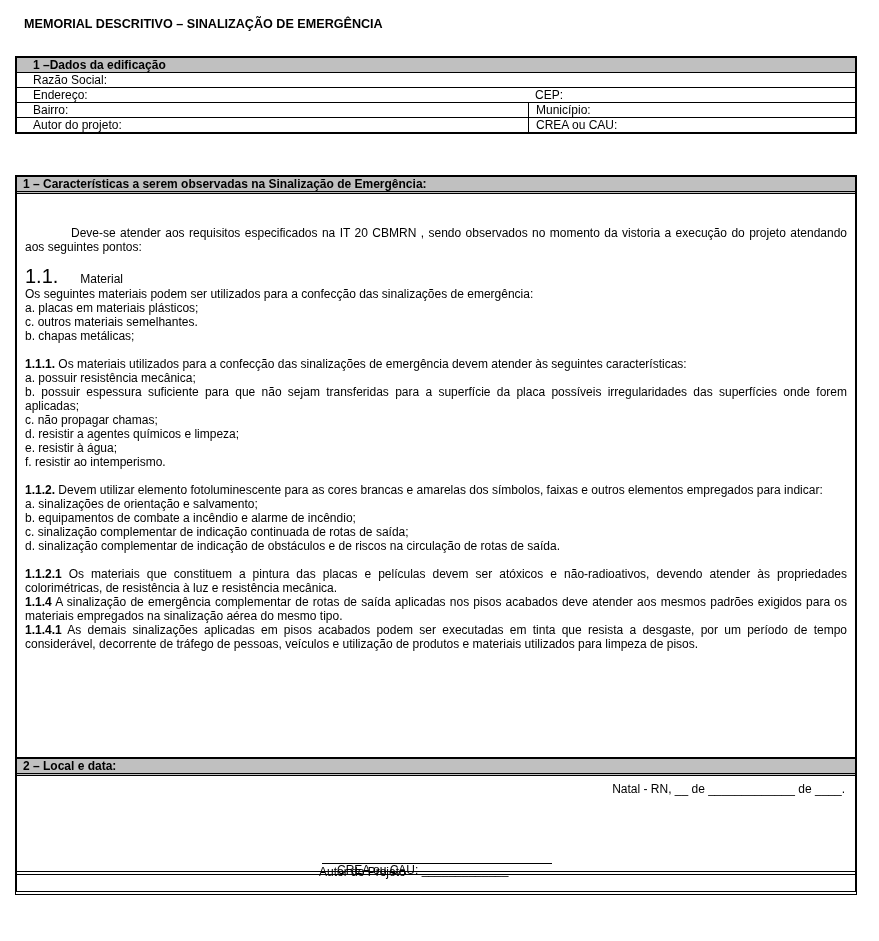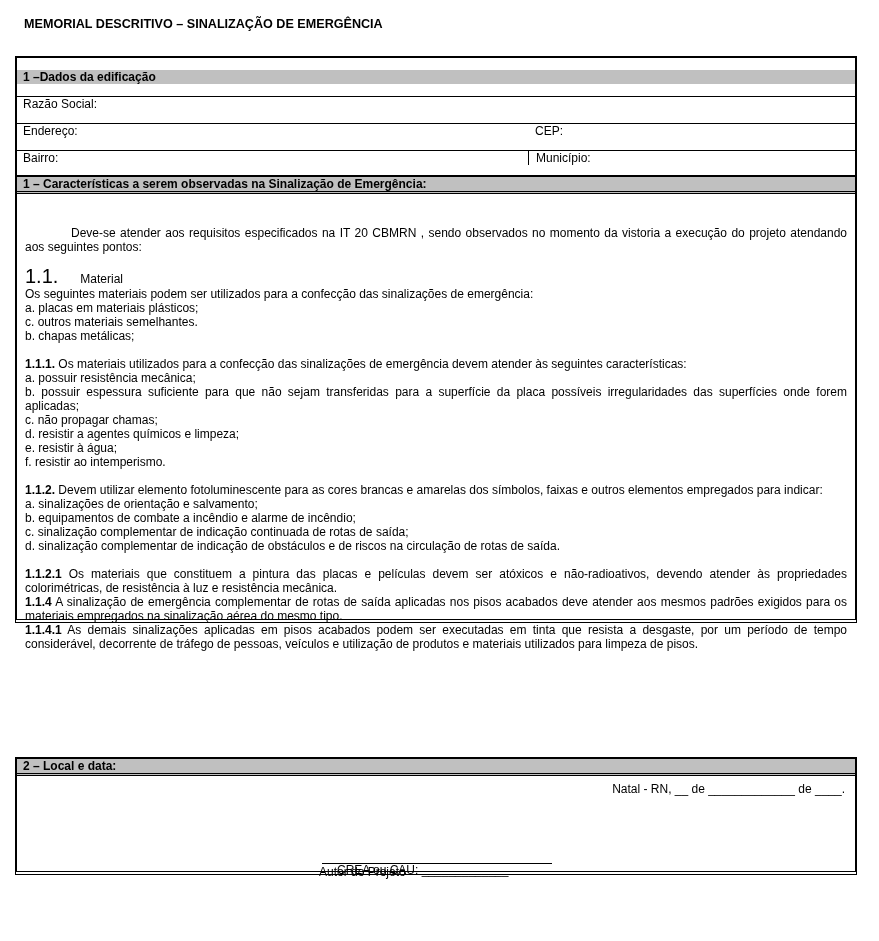--- a/index.html
+++ b/index.html
@@ -2,30 +2,30 @@
 <html><head>
 <meta charset="utf-8">
 <style>
   html, body { margin:0; padding:0; background:#ffffff; }
   body { width:879px; height:941px; position:relative; overflow:hidden;
          font-family:"Liberation Sans", sans-serif; color:#000; font-size:12px; }
   .title { position:absolute; left:24px; top:17px; font-weight:bold; font-size:12.6px; letter-spacing:0; }
 
   
   .t1 { position:absolute; left:15px; top:56px; width:842px; border-left:2px solid #000; border-right:2px solid #000; border-top:2px solid #000; border-bottom:2px solid #000; box-sizing:border-box; }
-  .t1 .row { height:14px; line-height:14px; border-top:1px solid #000; position:relative; font-size:12px; padding-left:6px;margin-top:12px; }
+  .t1 .row { height:14px; line-height:14px; border-top:1px solid #000; position:relative; font-size:12px; padding-left:16px; }
   .t1 .row:first-child { border-top:none; }
   .t1 .hdr { background:#c0c0c0; font-weight:bold; height:14px; line-height:14px; }
   .t1 .cell-r { position:absolute; left:511px; top:0; height:100%; padding-left:7px; }
   .t1 .cell-r.div { border-left:1px solid #000; }
 
   
   .box { position:absolute; left:15px; width:842px; box-sizing:border-box; border:2px solid #000; border-bottom:4px double #000; }
   .box .hdr { background:#c0c0c0; font-weight:bold; height:14px; line-height:14px; padding-left:6px; border-bottom:3px double #000; font-size:12px; }
-  .box2 { top:175px; height:448px; }
+  .box2 { top:175px; height:720px; }
   .box3 { top:757px; height:118px; }
 
   .content { padding:2px 8px 0 8px; font-size:12px; line-height:14px; text-align:justify;margin-top:30px; }
   .content p { margin:0; }
   .indent { text-indent:46px; }
   .gap { height:14px; }
   .h11 { margin-top:8px; line-height:16px; }
   .h11 .num { font-size:20px; }
   .h11 .lbl { margin-left:22px; }
   .b { font-weight:bold; }

